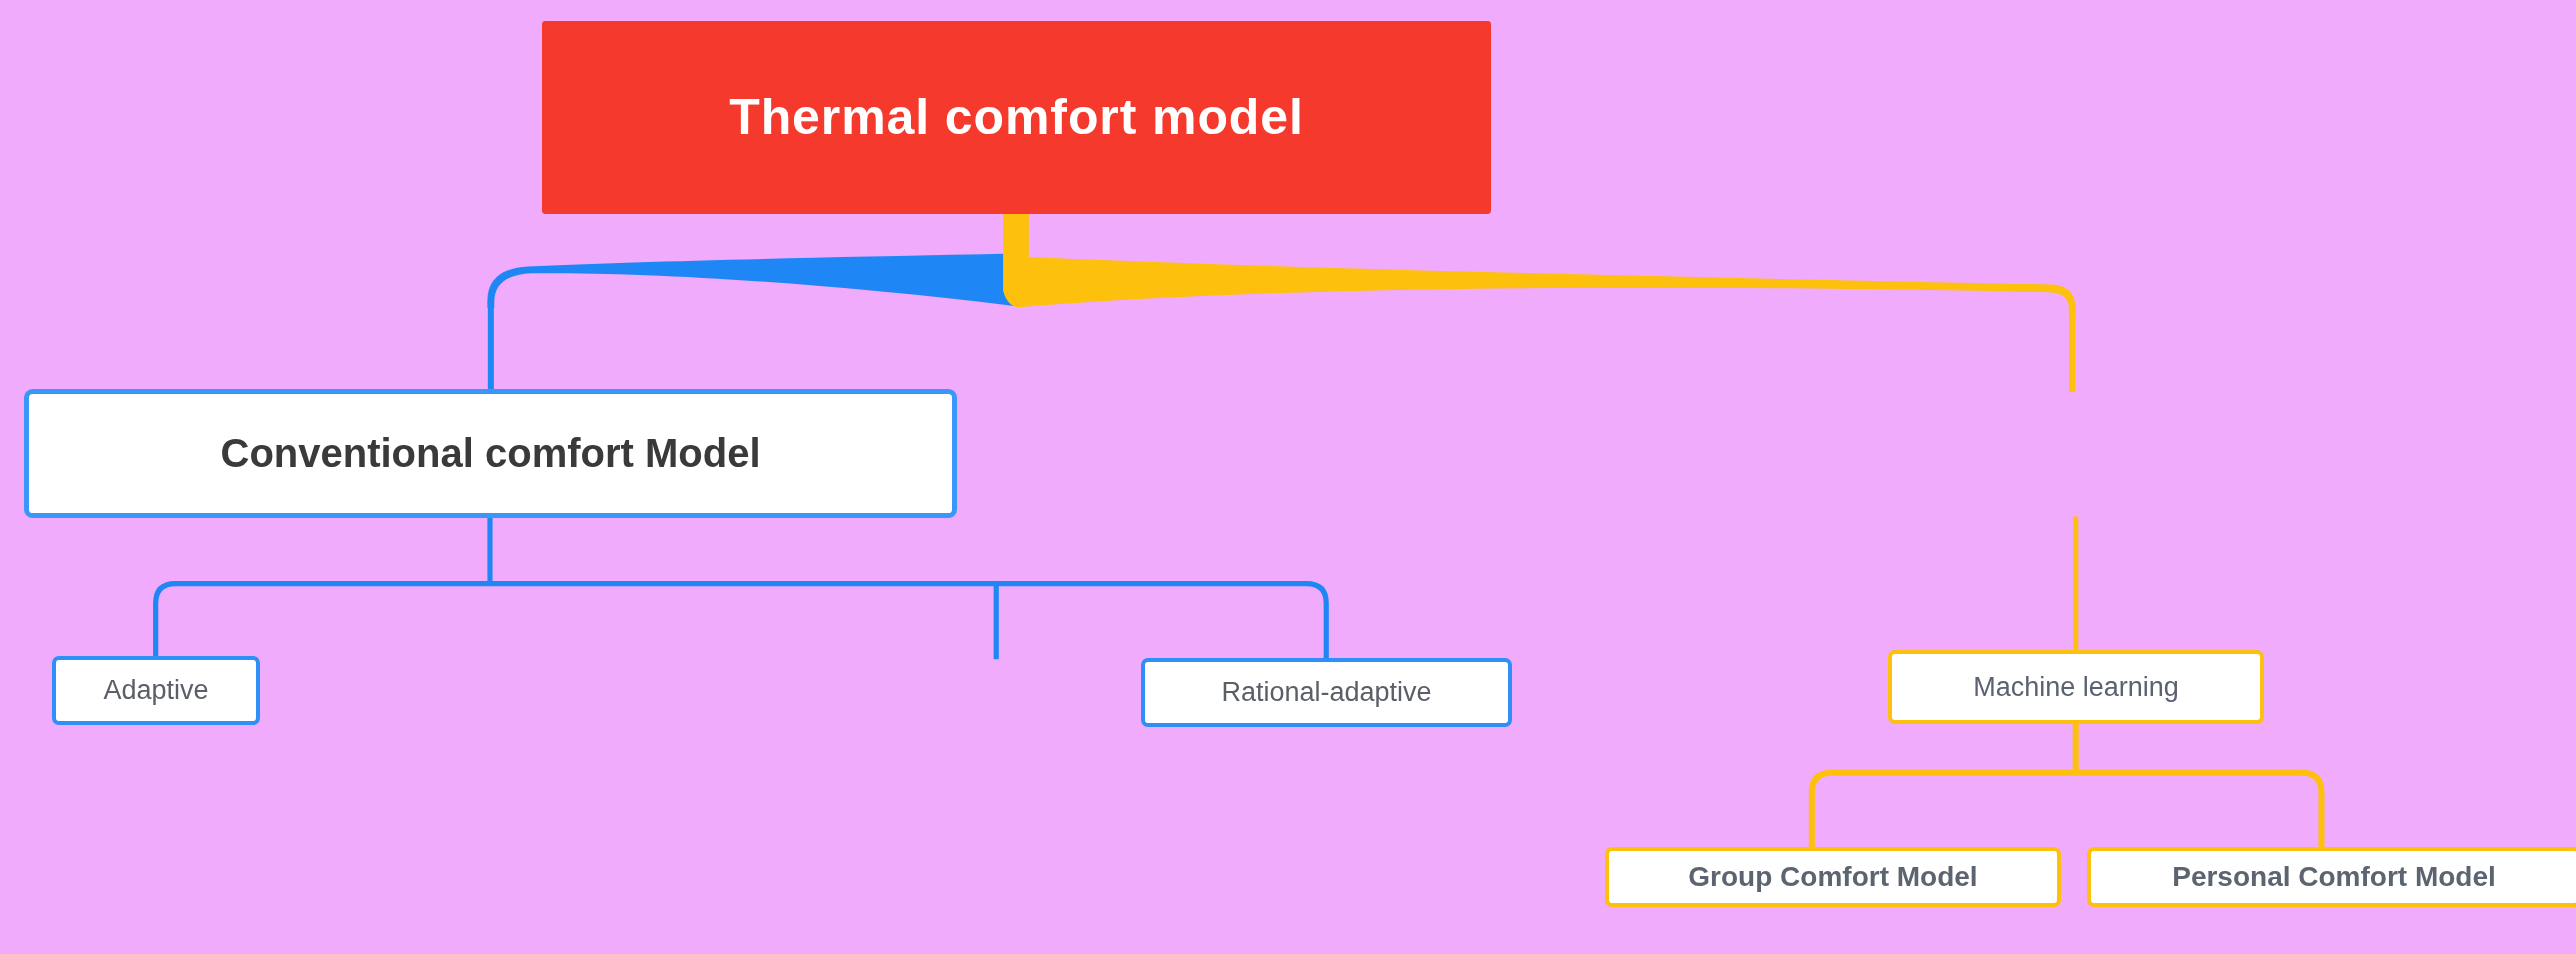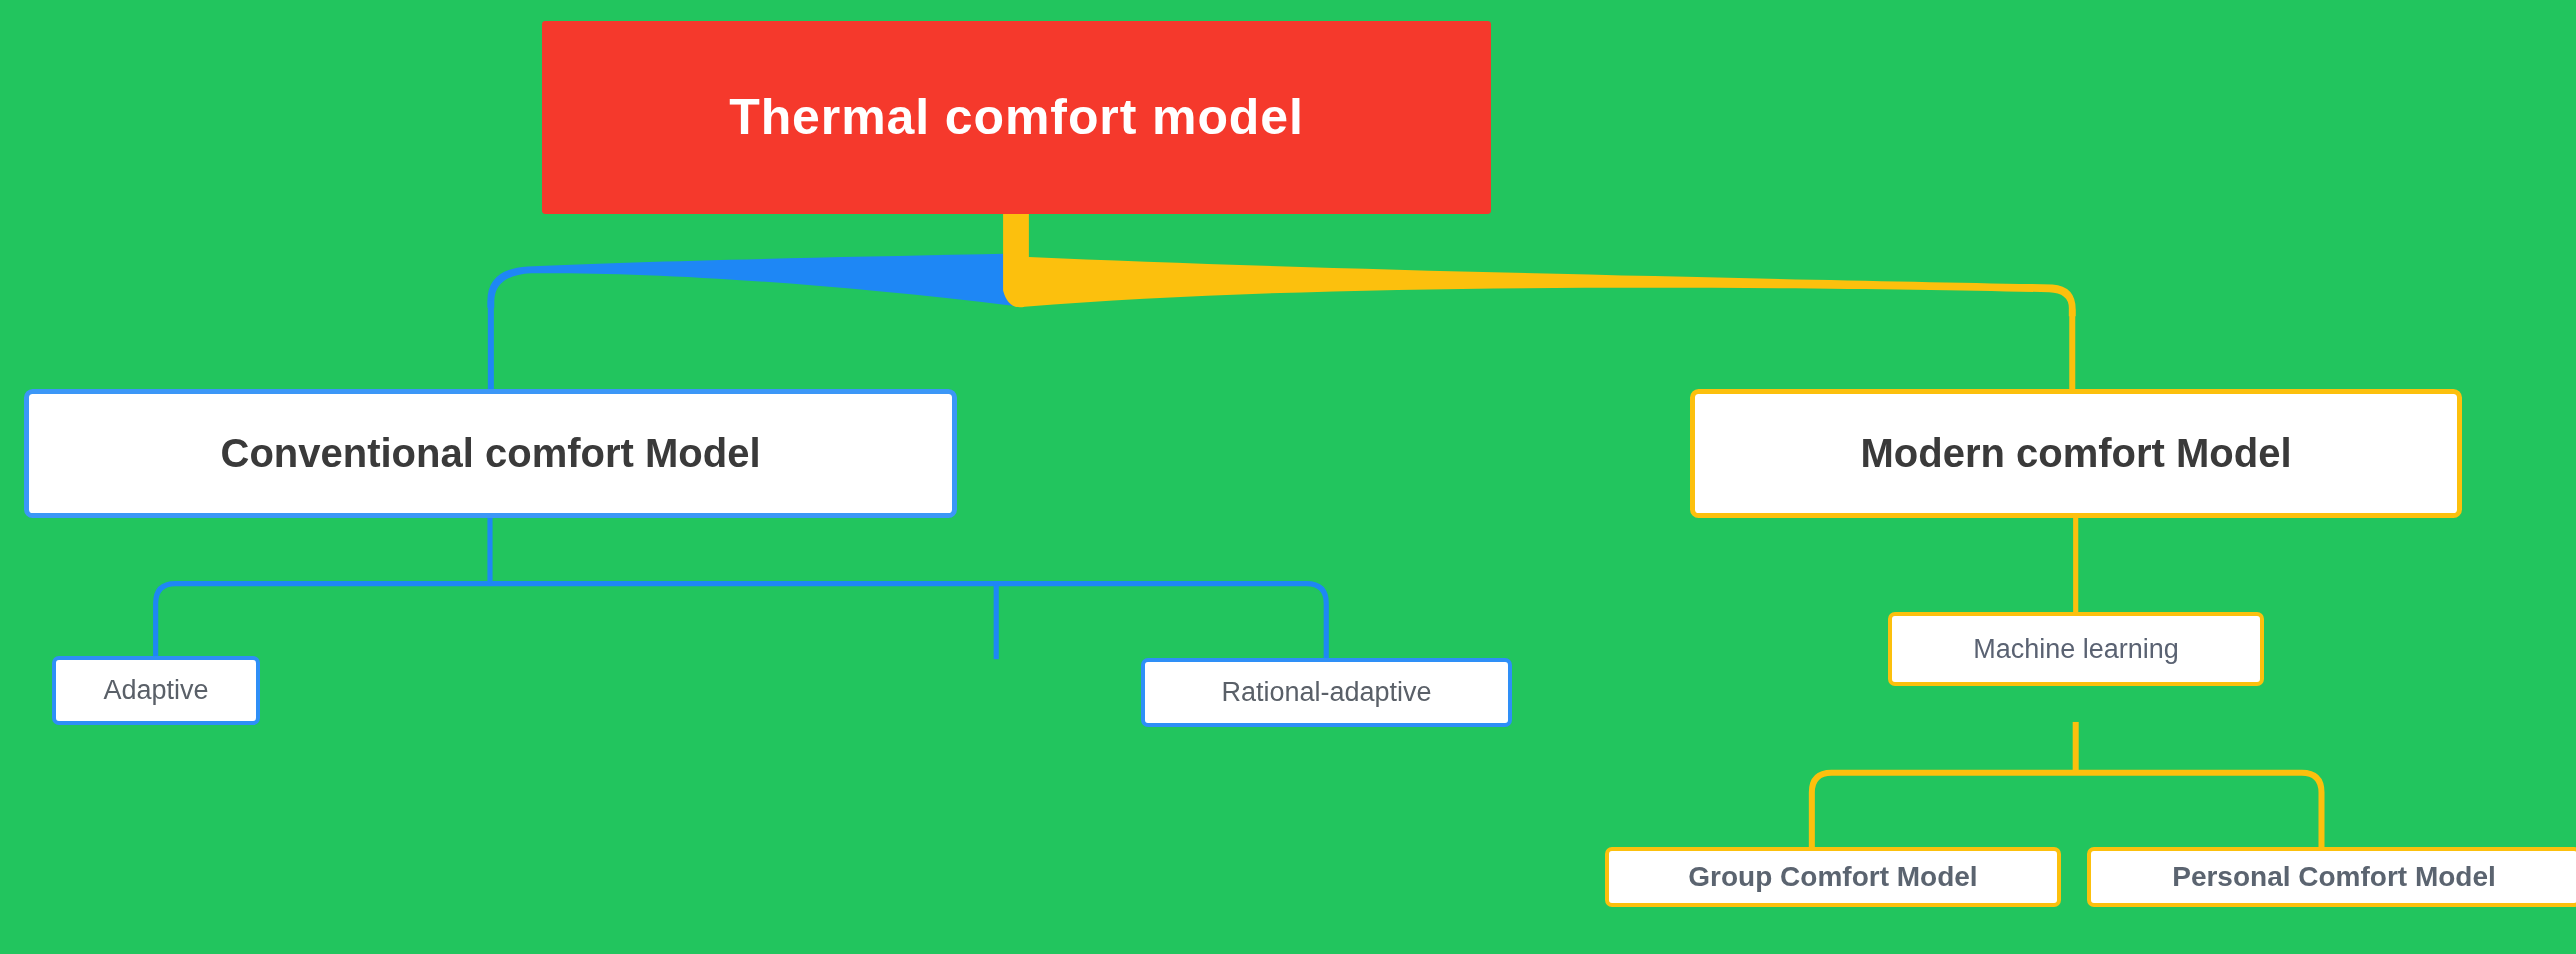--- a/index.html
+++ b/index.html
@@ -1,17 +1,17 @@
 <!DOCTYPE html>
 <html style="font-size:13.8px"><head>
 <meta charset="utf-8">
 <style>
   html,body{margin:0;padding:0;background:#ffffff;}
   body{width:2576px;height:954px;font-family:"Liberation Sans",sans-serif;}
-  #canvas{position:relative;width:2576px;height:954px;background:#22c55e;overflow:hidden;}
+  #canvas{position:relative;width:2576px;height:954px;background:#f0abfc;overflow:hidden;}
   #connectors{position:absolute;left:0;top:0;width:2576px;height:954px;}
   .node{
     position:absolute;box-sizing:border-box;background:#ffffff;
     display:flex;align-items:center;justify-content:center;text-align:center;
     white-space:nowrap;
   }
   .box-root{
     background:#F5392C;border:none;border-radius:3.4px;
     color:#ffffff;font-size:50px;font-weight:bold;letter-spacing:0.9px;
   }
@@ -75,34 +75,31 @@
   </svg>
 
   <div class="node box-root" style="left:542px;top:20.6px;width:949px;height:193px;">
     <span>Thermal comfort model</span>
   </div>
 
   <div class="node box-l1-blue" style="left:24px;top:389px;width:933px;height:129px;">
     <span>Conventional comfort Model</span>
   </div>
 
-  <div class="node box-l1-yellow" style="left:1690px;top:389px;width:772px;height:129px;">
-    <span>Modern comfort Model</span>
-  </div>
 
   <div class="node leaf-blue" style="left:52px;top:656px;width:208px;height:69px;">
     <span>Adaptive</span>
   </div>
 
 
   <div class="node leaf-blue" style="left:1141px;top:658px;width:371px;height:69px;">
     <span>Rational-adaptive</span>
   </div>
 
-  <div class="node leaf-yellow" style="left:1888px;top:612px;width:376px;height:74px;">
+  <div class="node leaf-yellow" style="left:1888px;top:650px;width:376px;height:74px;">
     <span>Machine learning</span>
   </div>
 
   <div class="node leaf-yellow-b" style="left:1584px;top:847px;width:456px;height:60px;margin-left:21px;">
     <span>Group Comfort Model</span>
   </div>
 
   <div class="node leaf-yellow-b" style="left:2075px;top:847px;width:494px;height:60px;margin-left:12px;">
     <span>Personal Comfort Model</span>
   </div>

